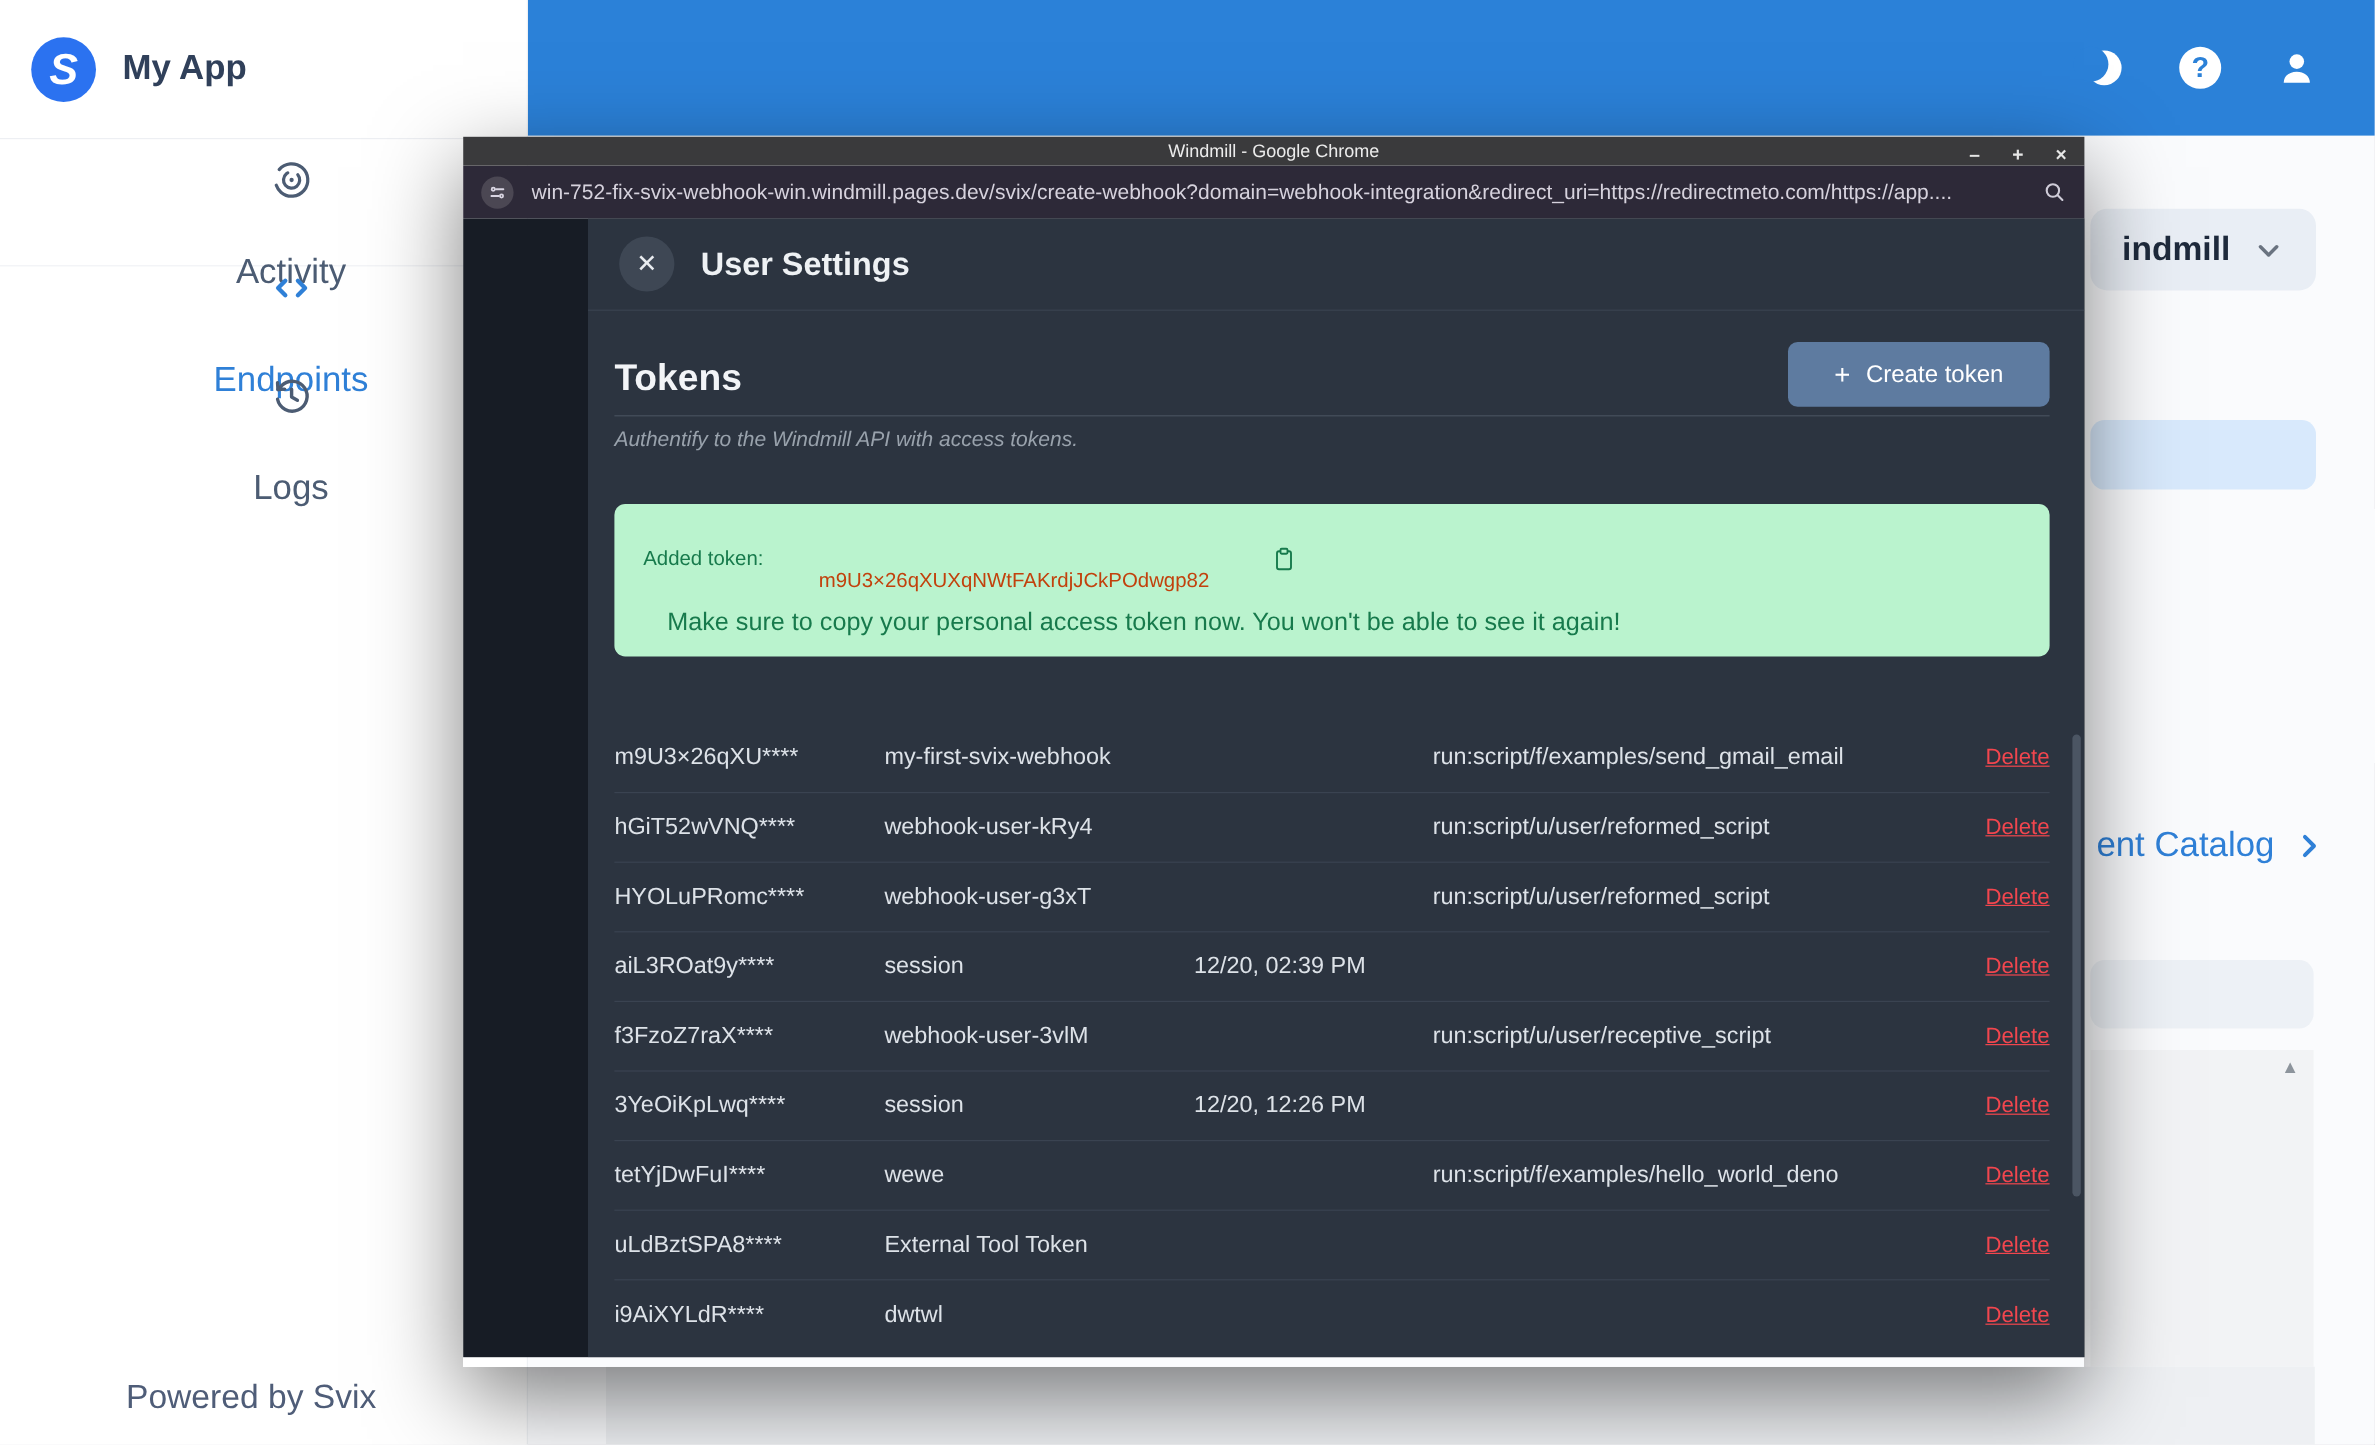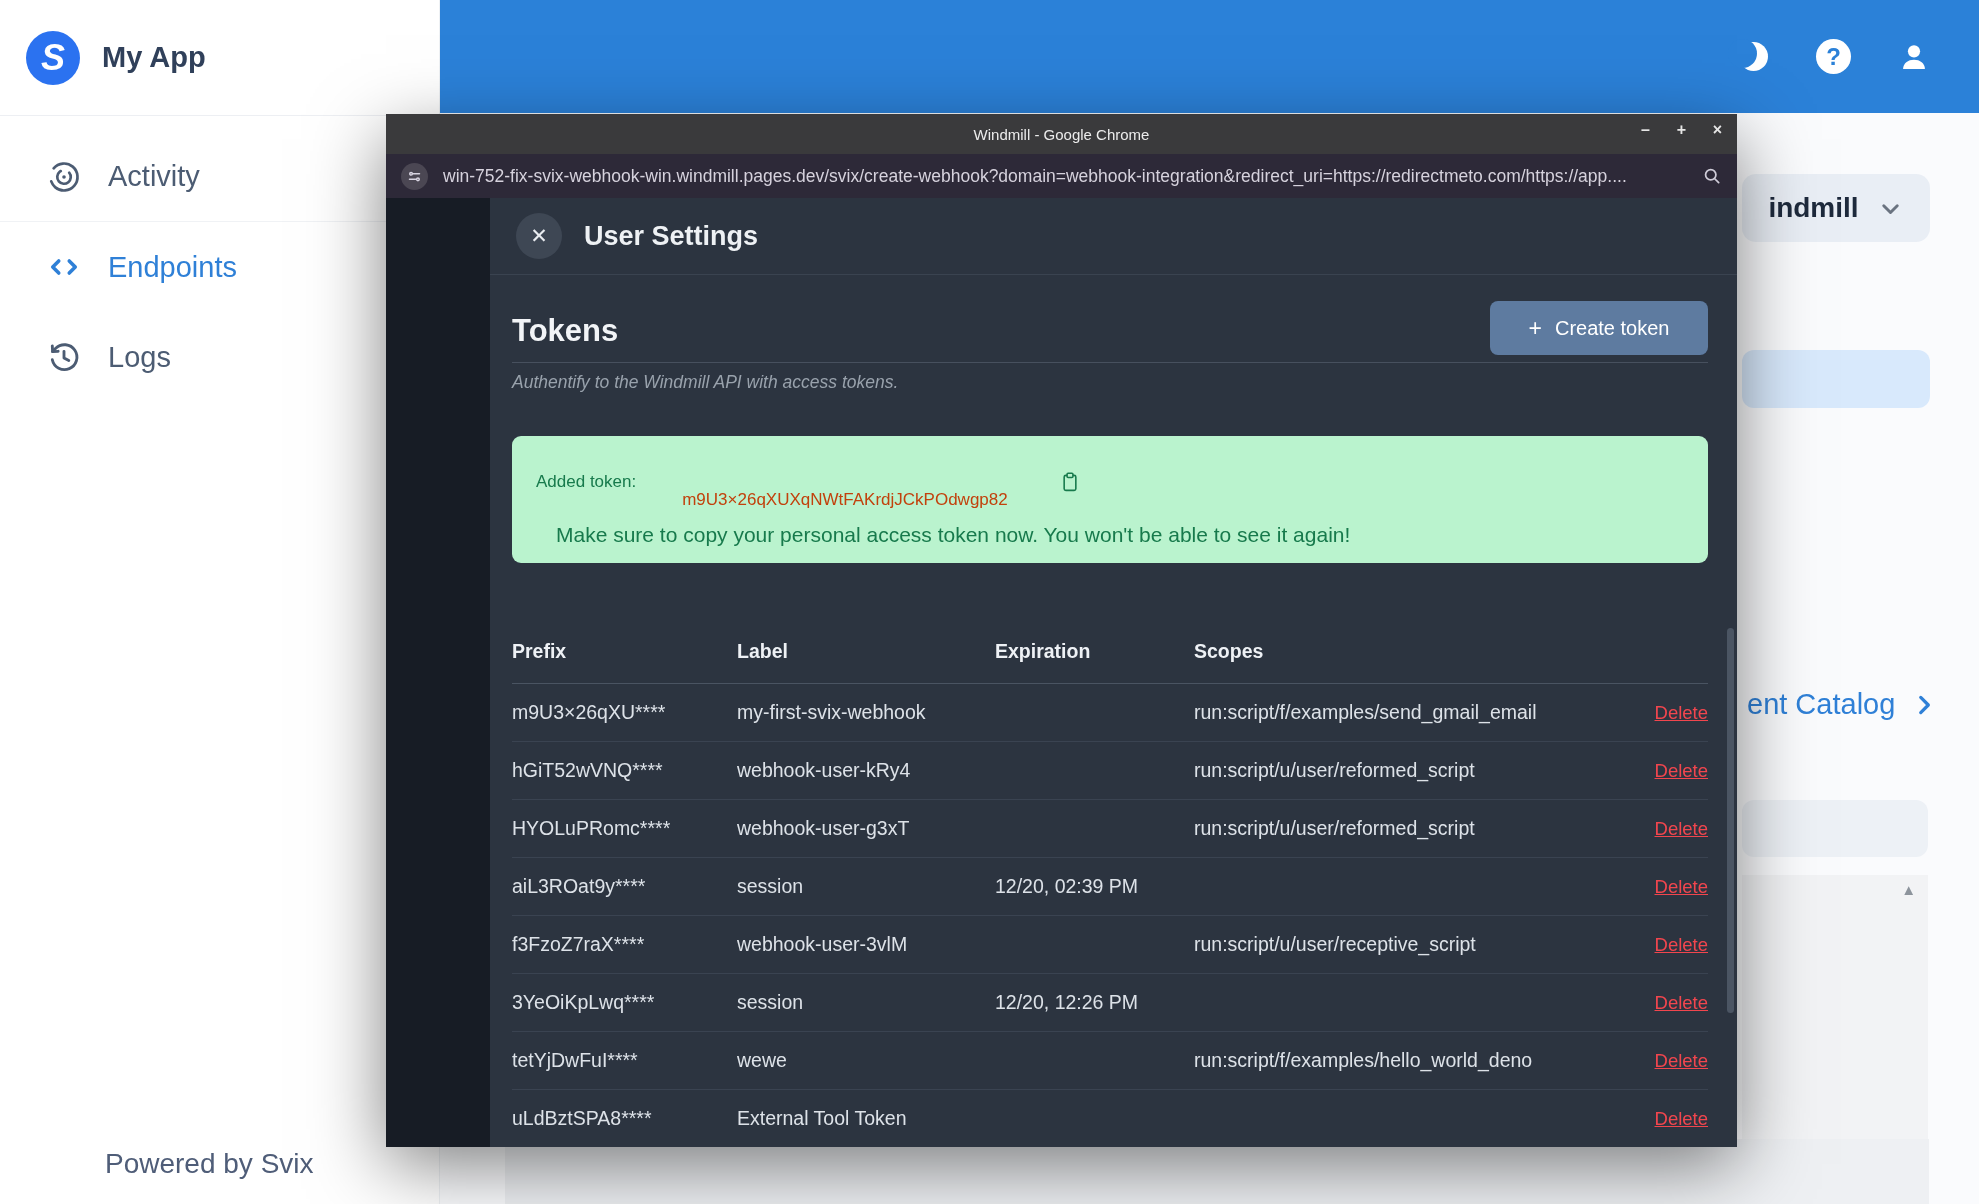--- a/index.html
+++ b/index.html
@@ -5,21 +5,21 @@
   * { margin:0; padding:0; box-sizing:border-box; }
   body { font-family:"Liberation Sans", sans-serif; }
   .stage { position:relative; width:1979px; height:1204px; background:#fafbfd; overflow:hidden; }
 
   
   .sidebar { position:absolute; left:0; top:0; width:440px; height:1204px; background:#ffffff; border-right:1px solid #eef1f4; z-index:1; }
   .sidebar-header { height:116px; display:flex; align-items:center; padding-left:26px; border-bottom:1px solid #edeff3; }
   .logo-circle { width:54px; height:54px; border-radius:50%; background:#2b72f0; color:#fff; display:flex; align-items:center; justify-content:center; font-size:36px; font-weight:800; font-style:italic; }
   .app-title { margin-left:22px; font-size:29px; font-weight:700; color:#30405a; }
   .nav { padding-top:16px; }
-  .nav-item { height:90px; display:flex; align-items:center; padding-left:46px; gap:26px; font-size:29px; color:#4c5c73; cursor:pointer; }
+  .nav-item { height:90px; display:flex; align-items:center; padding-left:46px; gap:43px; font-size:29px; color:#4c5c73; cursor:pointer;flex-direction:column; }
   .nav-item.first { border-bottom:1px solid #f0f2f5; }
   .nav-item.active { color:#2f80d7; }
   .nav-icon { width:36px; height:36px; flex:0 0 36px; }
   .sidebar-footer { position:absolute; left:105px; bottom:24px; font-size:28px; color:#4f5d78; }
 
   .topbar { position:absolute; left:440px; top:0; width:1539px; height:113px; background:#2b81d8; z-index:1;
             display:flex; align-items:center; justify-content:flex-end; gap:46px; padding-right:48px; }
   .moon { position:relative; width:36px; height:36px; }
   .moon::before { content:''; position:absolute; right:2px; top:3px; width:29px; height:29px; border-radius:50%; background:#ffffff; }
   .moon::after  { content:''; position:absolute; right:13px; top:0px; width:29px; height:29px; border-radius:50%; background:#2b81d8; }
@@ -32,21 +32,21 @@
   .blue-bar { position:absolute; left:1742px; top:350px; width:188px; height:58px; background:#d8e9fc; border-radius:12px; z-index:1; }
   .cat-link { position:absolute; left:1747px; top:688px; z-index:1; display:flex; align-items:center; gap:16px; color:#2f80d7; font-size:29px; cursor:pointer; }
   .gray-rect { position:absolute; left:1742px; top:800px; width:186px; height:57px; background:#edf1f6; border-radius:12px; z-index:1; }
   .right-panel { position:absolute; left:1742px; top:875px; width:186px; height:264px; background:#f2f3f5; z-index:1; }
   .scroll-up { position:absolute; top:6px; right:12px; font-size:15px; color:#8d949c; }
   .bottom-panel { position:absolute; left:505px; top:1139px; width:1424px; height:65px; background:#eef0f3; z-index:1; }
 
   
   .chrome { position:absolute; left:386px; top:114px; width:1351px; height:1025px; z-index:5;
             box-shadow:0 25px 70px rgba(0,0,0,.5); }
-  .titlebar { position:relative; height:40px; background:#3a3a3c; display:flex; align-items:center; justify-content:center; }
+  .titlebar { position:relative; height:24px; background:#3a3a3c; display:flex; align-items:center; justify-content:center; }
   .titlebar-text { color:#ececec; font-size:15px; }
   .win-controls { position:absolute; right:12px; top:0; height:32px; display:flex; align-items:center; gap:21px; color:#e6e6e6; font-size:16px; font-weight:700; }
   .win-btn { width:15px; text-align:center; cursor:pointer; }
   .urlbar { height:44px; background:#2d2938; display:flex; align-items:center; padding:0 15px; }
   .tune-circle { width:27px; height:27px; border-radius:50%; background:#4b4753; display:flex; align-items:center; justify-content:center; flex:0 0 27px; }
   .url-text { margin-left:15px; color:#d6d2dd; font-size:17.5px; white-space:nowrap; overflow:hidden; flex:1; }
   .mag-icon { width:20px; height:20px; margin-left:10px; flex:0 0 20px; }
   .content { position:relative; height:949px; background:#171c25; overflow:hidden; }
 
   
@@ -191,27 +191,20 @@
               <span class="alert-token">m9U3×26qXUXqNWtFAKrdjJCkPOdwgp82</span>
               <svg class="clip-icon" viewBox="0 0 24 26" fill="none" stroke="#177a4c" stroke-width="1.9" stroke-linejoin="round">
                 <rect x="5" y="5" width="14" height="18" rx="2"></rect>
                 <rect x="8.5" y="2.5" width="7" height="5" rx="1.2" fill="#baf3ce"></rect>
               </svg>
             </div>
             <div class="alert-line2">Make sure to copy your personal access token now. You won't be able to see it again!</div>
           </div>
 
           <div class="table">
-            <div class="thead">
-              <div class="tcell">Prefix</div>
-              <div class="tcell">Label</div>
-              <div class="tcell">Expiration</div>
-              <div class="tcell">Scopes</div>
-              <div class="tcell"></div>
-            </div>
             <div>
                 <div class="trow">
                   <div class="tcell">m9U3×26qXU****</div>
                   <div class="tcell">my-first-svix-webhook</div>
                   <div class="tcell"></div>
                   <div class="tcell">run:script/f/examples/send_gmail_email</div>
                   <div class="tcell del"><span class="del-link">Delete</span></div>
                 </div>
                 <div class="trow">
                   <div class="tcell">hGiT52wVNQ****</div>

